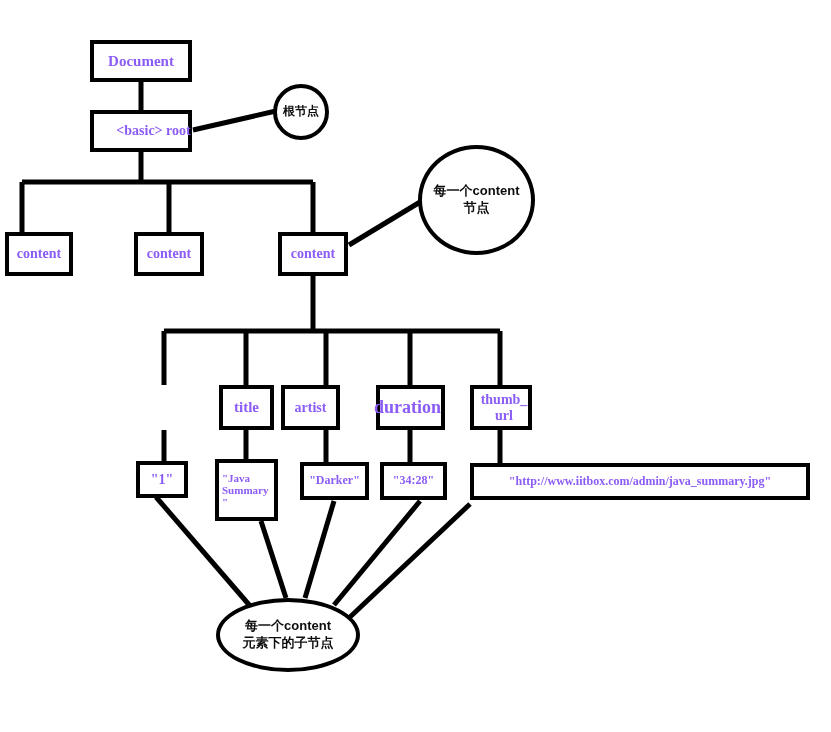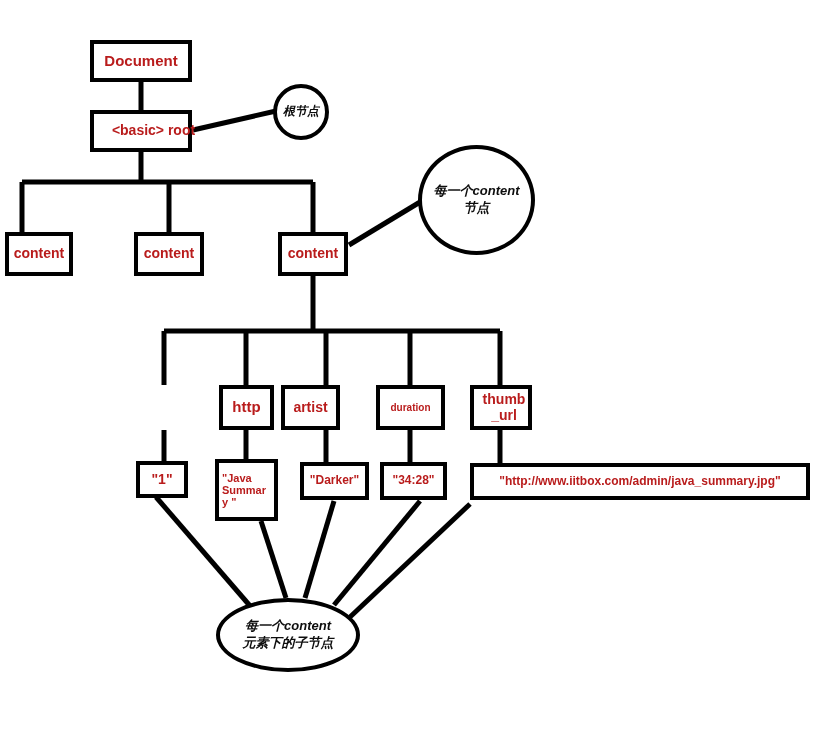--- a/index.html
+++ b/index.html
@@ -28,46 +28,46 @@
   }
   .node {
     position: absolute;
     box-sizing: border-box;
     border: 4px solid #000000;
     background: #ffffff;
     display: flex;
     align-items: center;
     justify-content: center;
     text-align: center;
-    color: #b91c1c;
+    color: #8b5cf6;
     font-weight: bold;
     line-height: 1.12;
     z-index: 5;
     white-space: nowrap;
+    font-family: Liberation Serif, serif;
   }
   .node.wrap {
     white-space: normal;
     word-break: break-word;
   }
   .bubble {
     position: absolute;
     box-sizing: border-box;
     border: 4px solid #000000;
     background: #ffffff;
     border-radius: 50%;
     display: flex;
     flex-direction: column;
     align-items: center;
     justify-content: center;
     text-align: center;
     color: #0d0d0d;
     font-weight: bold;
     line-height: 1.3;
     z-index: 6;
-    font-style: italic;
   }
   .bubble span { display: block; }
 </style>
 </head>
 <body>
 
 <div id="canvas">
 
   <svg id="edges" viewBox="0 0 831 732" width="831" height="732">
     <g stroke="#000000" fill="none" stroke-width="5" stroke-linecap="butt">
@@ -124,28 +124,28 @@
   <div class="node" style="left:134px; top:232px; width:70px; height:44px; font-size:14px;">
     <span>content</span>
   </div>
 
   <div class="node" style="left:278px; top:232px; width:70px; height:44px; font-size:14px;">
     <span>content</span>
   </div>
 
 
   <div class="node" style="left:219px; top:385px; width:55px; height:45px; font-size:15px;">
-    <span>http</span>
+    <span>title</span>
   </div>
 
   <div class="node" style="left:281px; top:385px; width:59px; height:45px; font-size:14px;">
     <span>artist</span>
   </div>
 
-  <div class="node" style="left:376px; top:385px; width:69px; height:45px; font-size:10px;">
+  <div class="node" style="left:376px; top:385px; width:69px; height:45px; font-size:18px;justify-content:flex-end;">
     <span>duration</span>
   </div>
 
   <div class="node wrap" style="left:470px; top:385px; width:62px; height:45px; font-size:14px; justify-content:flex-start; padding-left:6px;">
     <span>thumb_url</span>
   </div>
 
   <div class="node" style="left:136px; top:461px; width:52px; height:37px; font-size:14px;">
     <span>"1"</span>
   </div>

